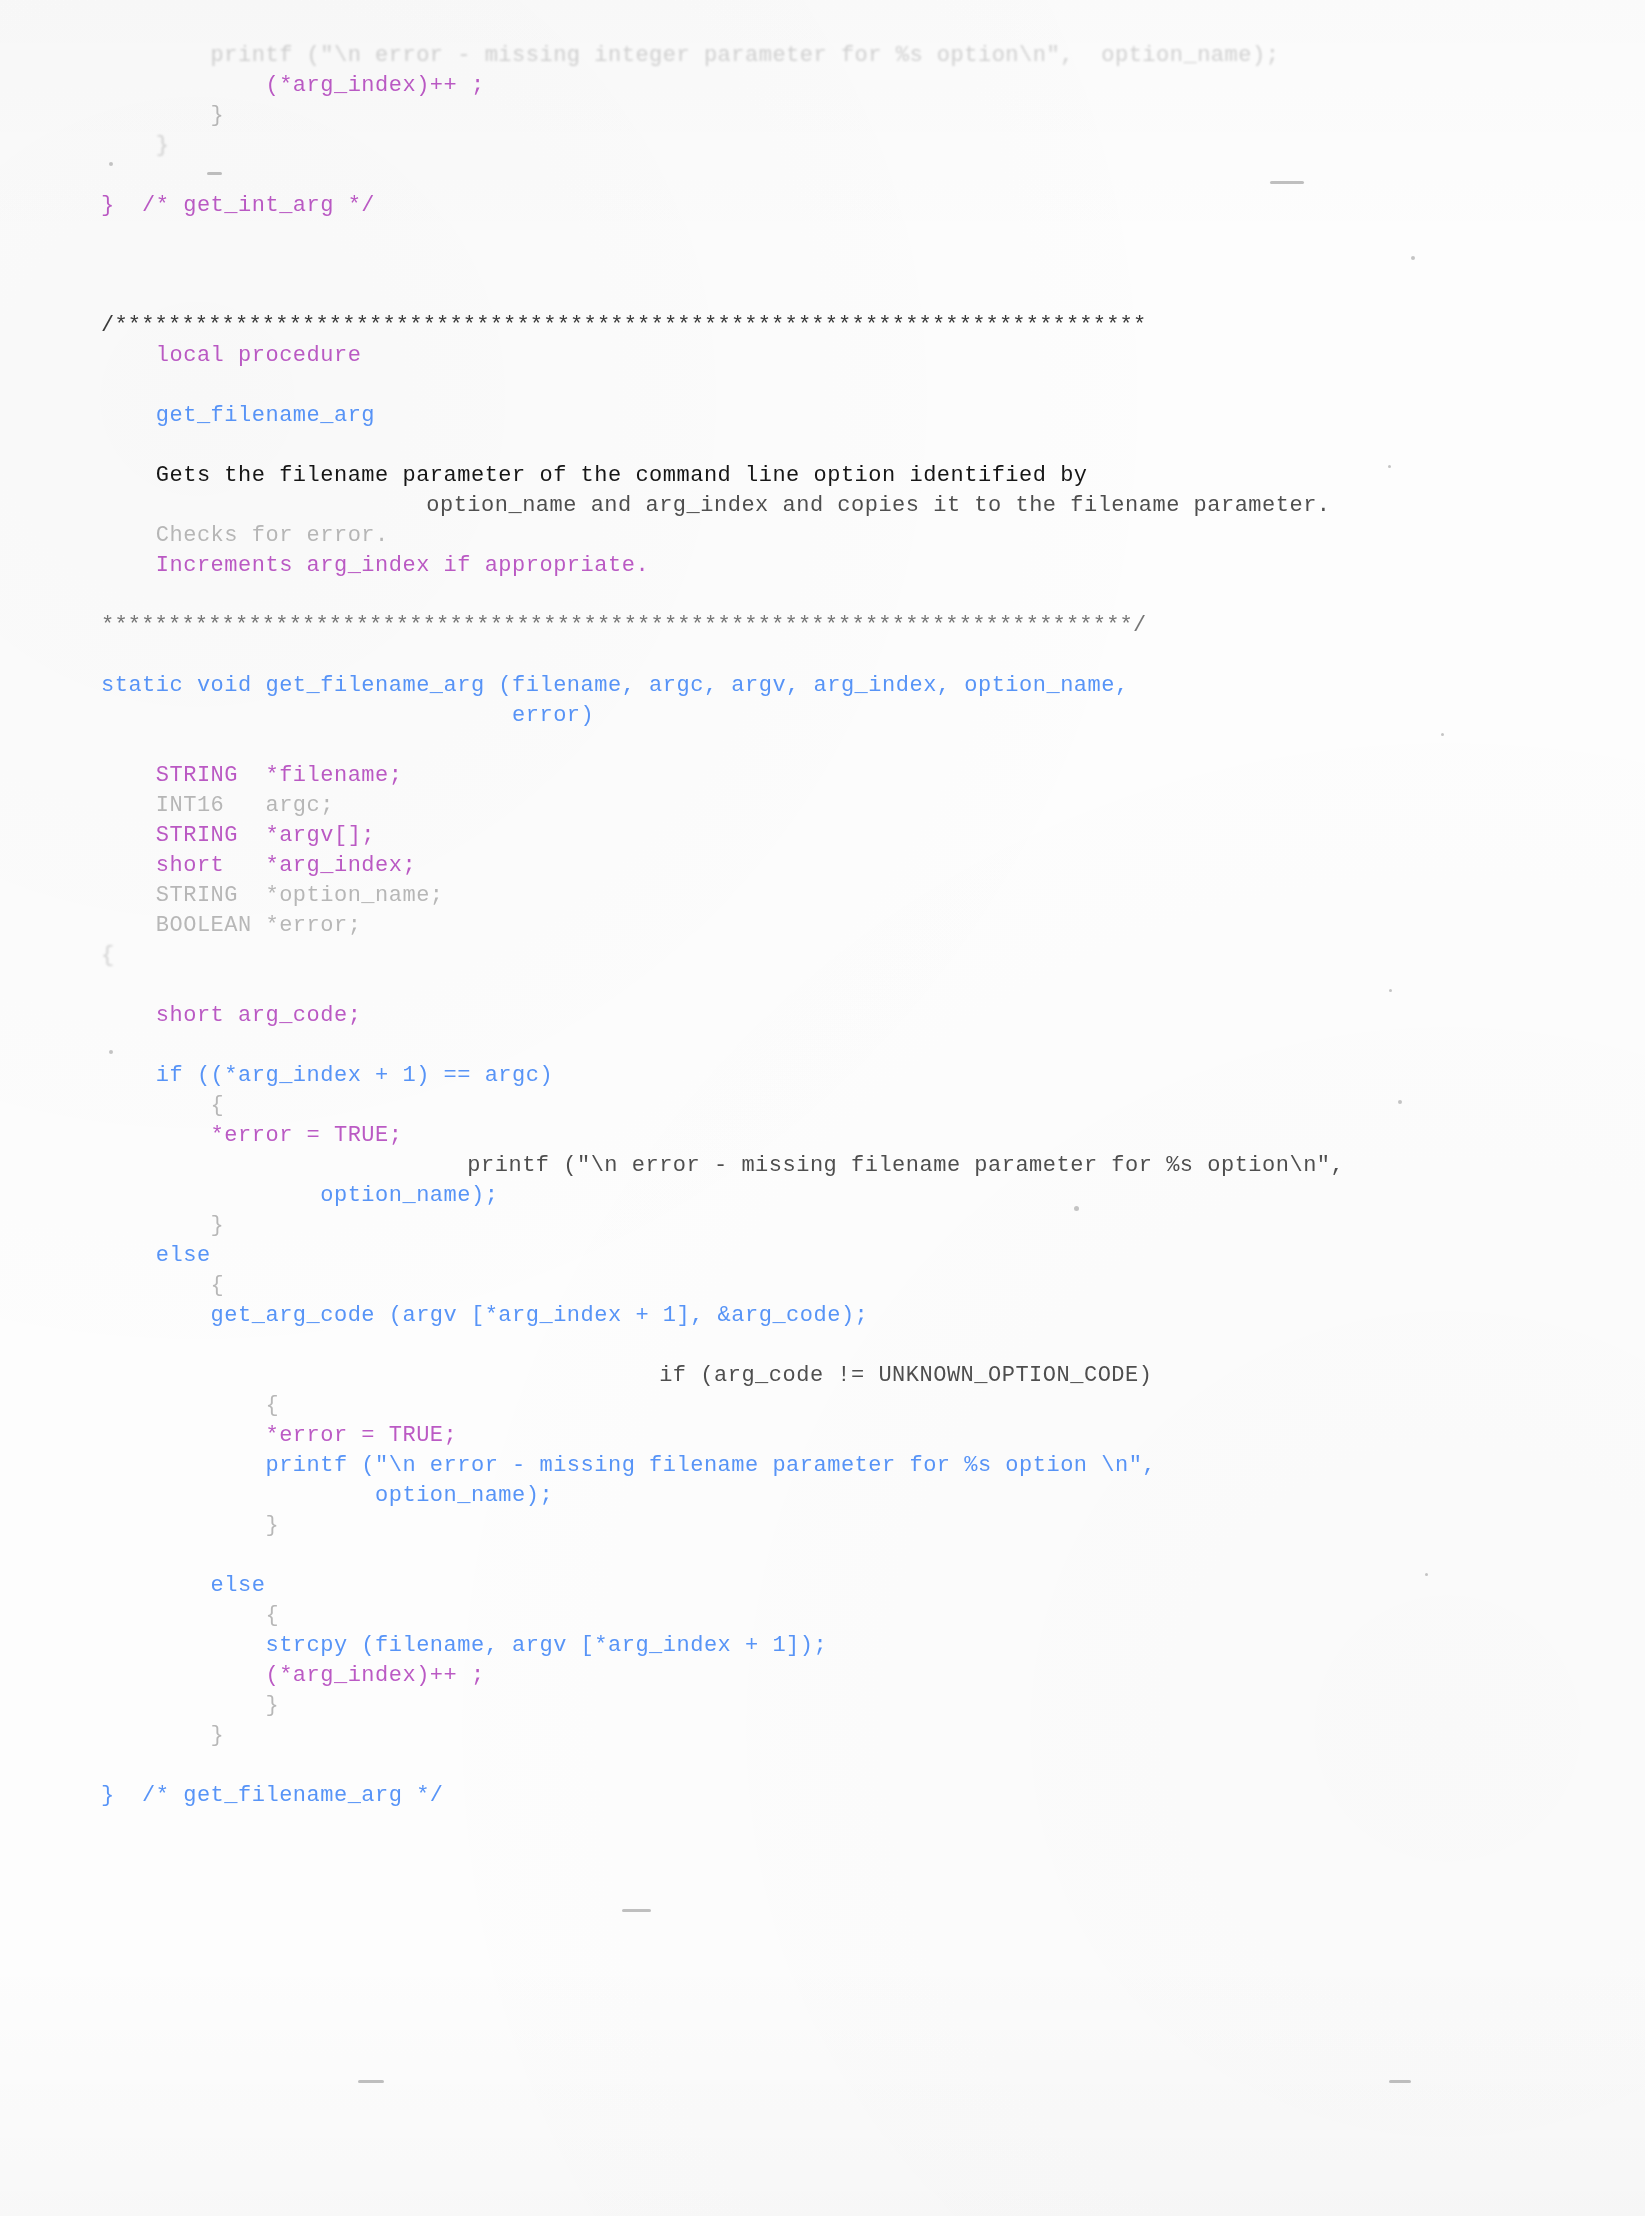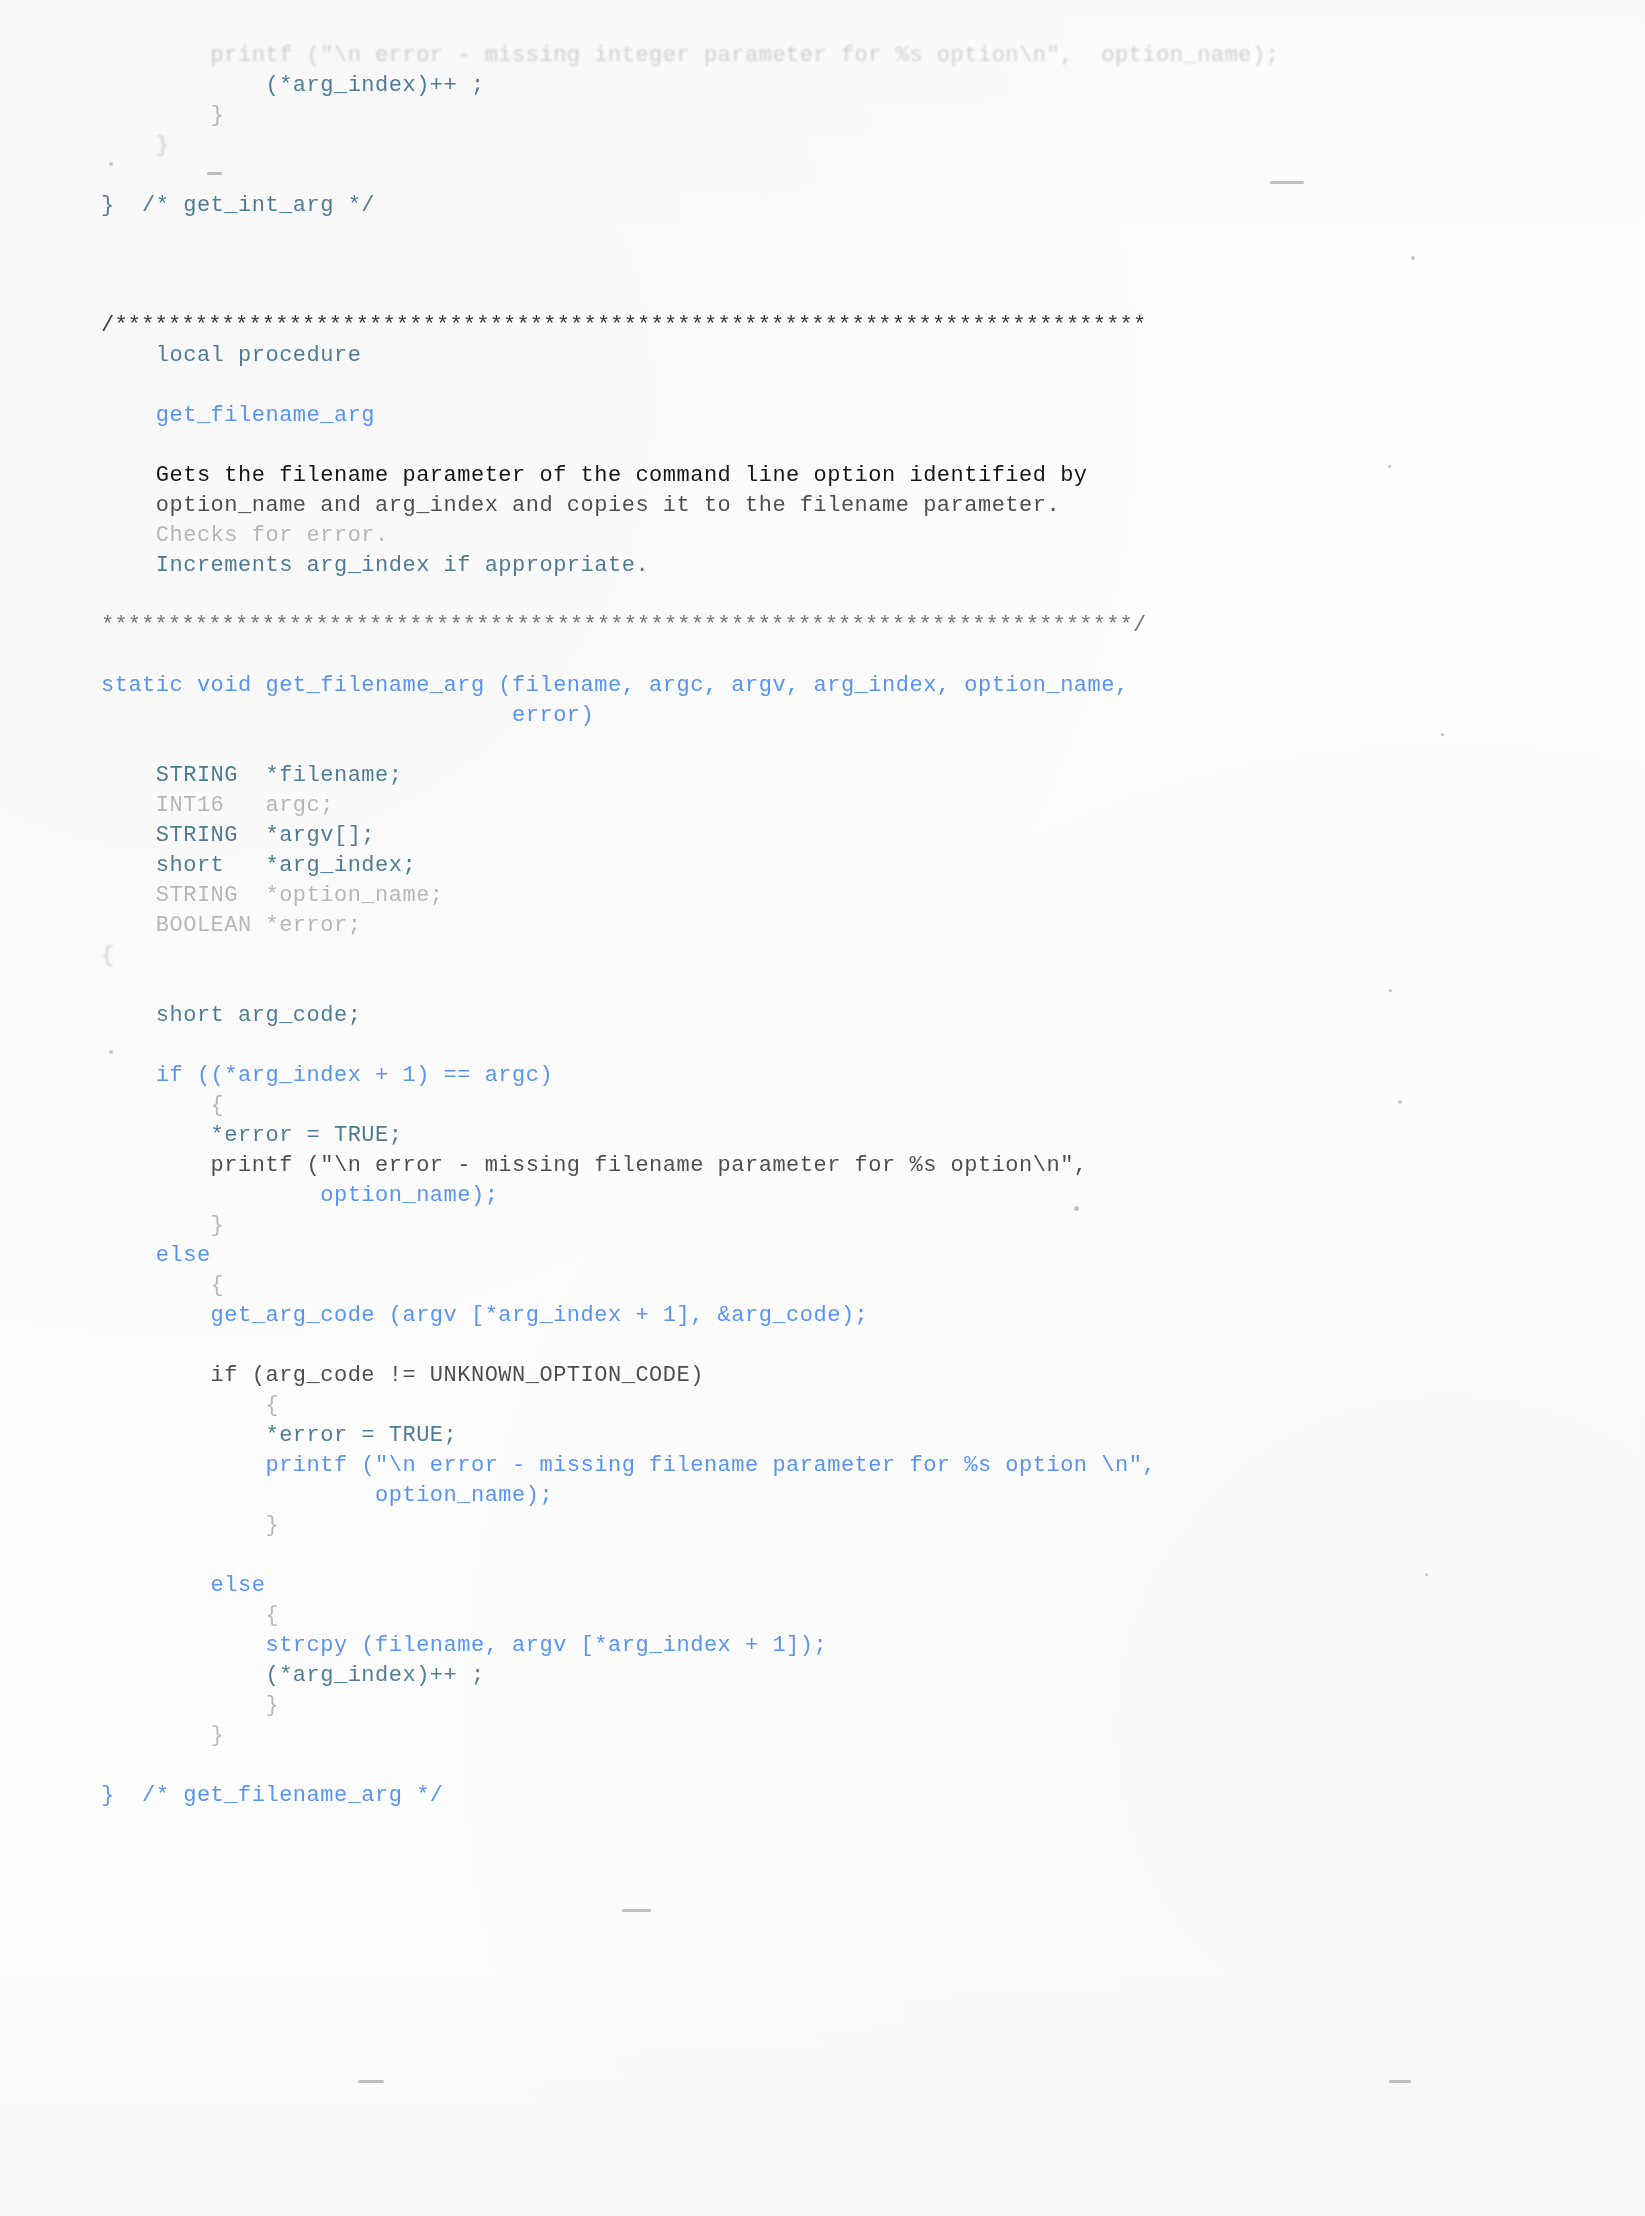--- a/index.html
+++ b/index.html
@@ -41,25 +41,25 @@
     line-height: 30px;
     letter-spacing: 0.5px;
     color: #1b1b1b;
   }
   .line {
     white-space: pre;
     min-height: 30px;
   }
   
   .fade-1 { color: #3b82f6; opacity: 0.85; filter: blur(0.3px); }
-  .fade-2 { color: #0c4a6e; opacity: 0.72; filter: blur(0.5px); }
+  .fade-2 { color: #a21caf; opacity: 0.72; filter: blur(0.5px); }
   .fade-3 { color: #8a8a8a; opacity: 0.6;  filter: blur(0.6px); }
   .fade-4 { color: #9a9a9a; opacity: 0.45; filter: blur(0.9px); }
   .crisp  { color: #0d0d0d; opacity: 0.96; font-family: Liberation Mono, monospace; }
-  .semi   { color: #3c3c3c; opacity: 0.9; filter: blur(0.2px); }
+  .semi   { color: #3c3c3c; opacity: 0.9; filter: blur(0.2px); text-align: center; }
   .rule   { color: #262626; opacity: 0.9; letter-spacing: 0.2px; }
   .rule.faded { color: #555; opacity: 0.8; filter: blur(0.3px); }
 
   
   .speck {
     position: absolute;
     background: #9f9f9f;
     border-radius: 50%;
     opacity: 0.6;
   }

